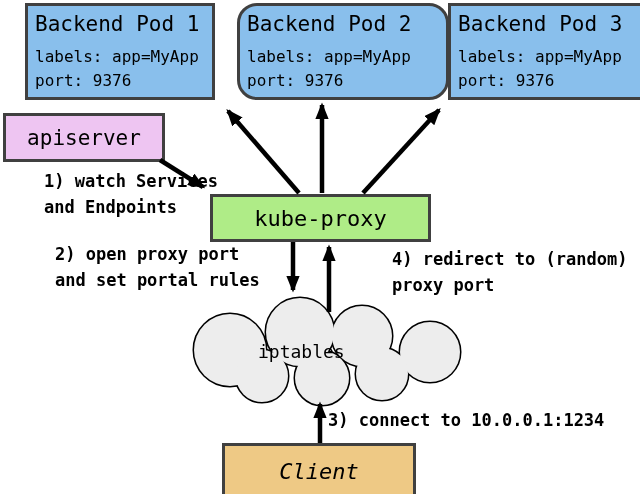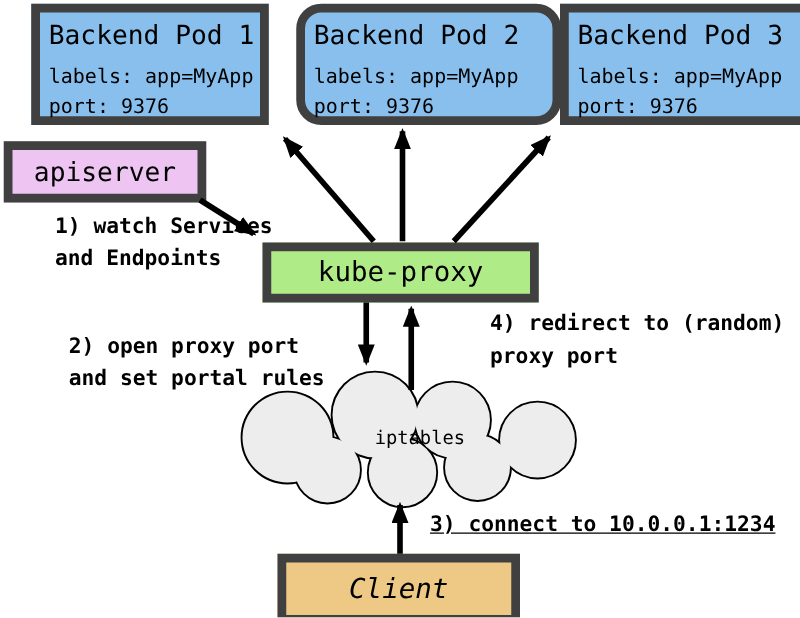--- a/index.html
+++ b/index.html
@@ -1,40 +1,40 @@
 <!DOCTYPE html>
 <html><head>
 <meta charset="utf-8">
 <style>
   html,body{margin:0;padding:0;background:#fff;}
   .stage{
     position:relative;width:640px;height:494px;background:#fff;overflow:hidden;
     font-family:"DejaVu Sans Mono","Liberation Mono",monospace;color:#000;
   }
-  .box{position:absolute;box-sizing:border-box;border:7px solid #404040;}
+  .box{position:absolute;box-sizing:border-box;border:3px solid #404040;}
   .pod{height:97px;background:var(--pod-fill,#89bfec);padding:3px 0 0 7px;}
   .pod-title{font-size:21px;line-height:30px;white-space:nowrap;}
   .pod-line{font-size:16px;line-height:24px;white-space:nowrap;}
   .pod-line.first{margin-top:6px;}
   .node{display:flex;align-items:center;justify-content:center;white-space:nowrap;}
   .apiserver{left:3px;top:113px;width:162px;height:49px;background:var(--apiserver-fill,#eec5f2);font-size:21px;}
   .kubeproxy{left:210px;top:194px;width:221px;height:48px;background:var(--kube-proxy-fill,#afec87);font-size:22px;}
   .client{left:222px;top:443px;width:194px;height:56px;background:var(--client-fill,#eec985);font-size:22px;font-style:italic;}
   .overlay{position:absolute;left:0;top:0;width:640px;height:494px;pointer-events:none;}
   .cloud-stroke circle{fill:var(--cloud-fill,#ededed);stroke:var(--stroke,#000);stroke-width:3px;}
   .cloud-fill circle{fill:var(--cloud-fill,#ededed);stroke:none;}
   .arrow{stroke:var(--stroke,#000);stroke-width:4.5px;}
   #ah path{fill:var(--stroke,#000);}
   .note{position:absolute;font-weight:bold;font-size:17px;line-height:26px;white-space:nowrap;}
   .note-step1{left:7px;top:168px;margin-left:37px;}
-  .note-step2{left:55px;top:241px;margin-top:23px;}
-  .note-step3{left:344px;top:407px;text-decoration:underline;}
+  .note-step2{left:55px;top:241px;}
+  .note-step3{left:328px;top:407px;}
   .note-step4{left:347px;top:246px;margin-left:45px;}
   .note-step5{left:402px;top:143px;}
-  .cloud-label{position:absolute;left:242px;top:341px;width:130px;text-align:right;font-size:15px;}
+  .cloud-label{position:absolute;left:258px;top:341px;width:130px;text-align:left;font-size:18px;}
 </style>
 </head>
 <body style="--pod-fill: #89bfec; --apiserver-fill: #eec5f2; --kube-proxy-fill: #afec87; --client-fill: #eec985; --cloud-fill: #ededed; --stroke: #000000;">
 
 <div class="stage">
 
   <div class="box pod" style="left:25px;top:3px;width:190px;">
     <div class="pod-title">Backend Pod 1</div>
     <div class="pod-line first">labels: app=MyApp</div>
     <div class="pod-line">port: 9376</div>

